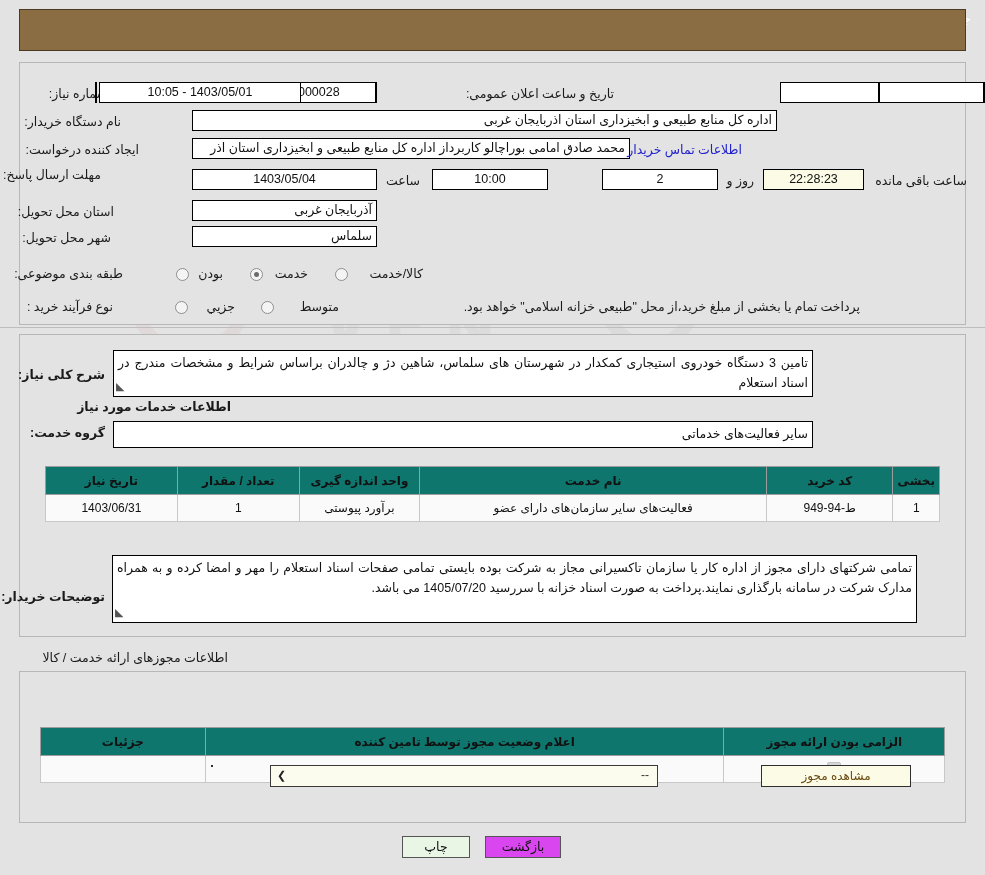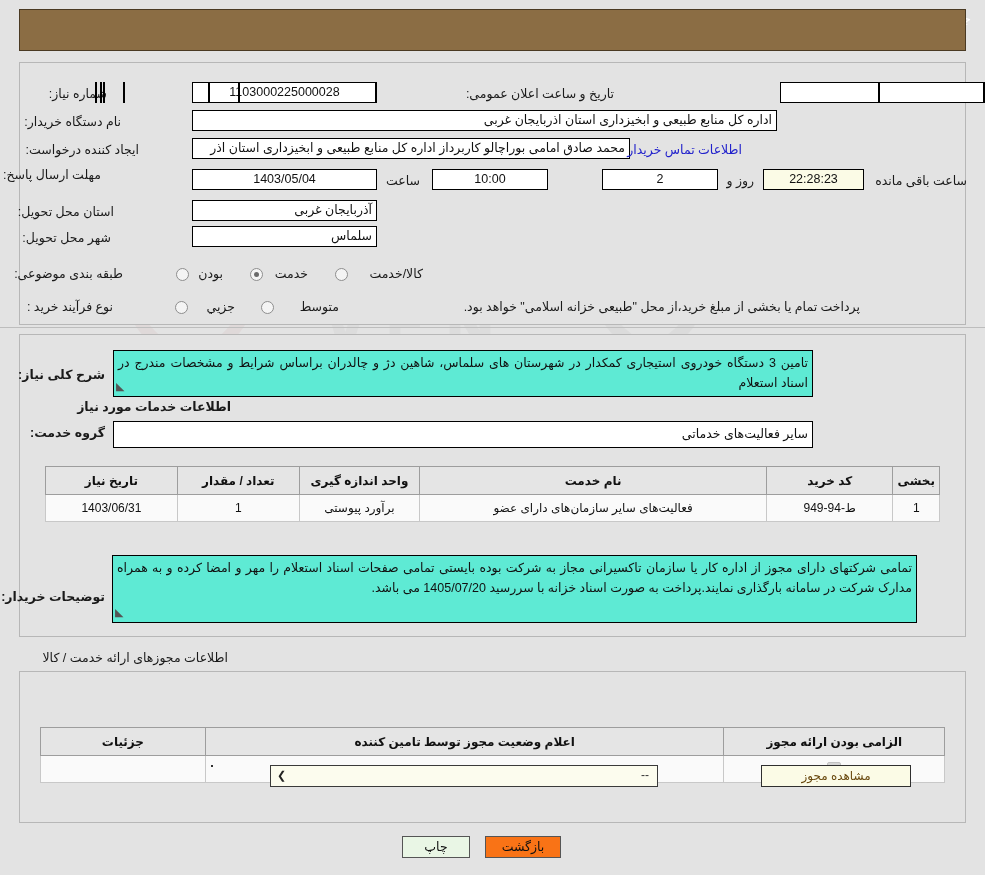--- a/index.html
+++ b/index.html
@@ -133,21 +133,21 @@
     position: absolute;
     top: 3px; left: 3px;
     width: 5px; height: 5px;
     border-radius: 50%;
     background: #6a6a6a;
   }
 
   
   .ta {
     position: absolute;
-    background: #5eead4;
+    background: #ffffff;
     border: 1px solid #000000;
     box-sizing: border-box;
     font-size: 12.5px;
     color: #111;
     line-height: 20px;
     padding: 2px 4px 0 4px;
     text-align: justify;
     z-index: 3;
     overflow: hidden;
   }
@@ -162,21 +162,21 @@
   
   table.grid {
     position: absolute;
     border-collapse: collapse;
     font-size: 12px;
     z-index: 3;
     background: #fafafa;
     direction: rtl;
   }
   table.grid th {
-    background: #e5e5e5;
+    background: #0f766e;
     border: 1px solid #9d9d9d;
     font-weight: bold;
     color: #111;
     height: 27px;
     padding: 0 4px;
     text-align: center;
   }
   table.grid td {
     background: #fafafa;
     border: 1px solid #c8c8c8;
@@ -246,21 +246,21 @@
     height: 22px;
     border: 1px solid #555;
     font-size: 12.5px;
     text-align: center;
     line-height: 20px;
     cursor: pointer;
     z-index: 4;
     color: #111;
   }
   .btn-print { background: #e9f6e5; }
-  .btn-back  { background: #f97316; }
+  .btn-back  { background: #d946ef; }
 </style>
 </head>
 <body>
 
 <div id="page">
 
   <div class="watermark">
     <svg width="985" height="230" viewBox="0 0 985 230" xmlns="http://www.w3.org/2000/svg">
       <g opacity="0.45">
         <path d="M130 25 L250 25 L250 95 Q250 145 190 170 Q130 145 130 95 Z" fill="none" stroke="#c9a0a0" stroke-width="12"></path>
@@ -292,20 +292,21 @@
   <div class="fld center" style="top:82px; right:745px; width:0;"></div>
   <div class="fld center" style="top:82px; right:860px; width:0;"></div>
   <div class="fld center" style="top:82px; left:780px; width:205px;"></div>
   <div class="fld center" style="top:82px; right:None;"></div>
   <div class="fld center" style="top:82px; right:775px; width:0;"></div>
   <div class="fld center" style="top:82px; right:0; width:0;"></div>
   <div class="fld center" style="top:82px; right:880px; width:0;"></div>
   <div class="fld center" style="top:82px; left:878px; width:0;"></div>
   <div class="fld center" style="top:82px; right:883px; width:0;"></div>
   <div class="fld center" style="top:82px; right:888px; width:0;"></div>
+  <div class="fld center" style="top:82px; left:99px; width:202px;">1403/05/01 - 10:05</div>
 
   <div class="lbl" style="top:114px; right:864px;">نام دستگاه خریدار:</div>
   <div class="fld right" style="top:110px; right:208px; width:585px;">اداره کل منابع طبیعی و ابخیزداری استان اذربایجان غربی</div>
 
   <div class="lbl" style="top:142px; right:846px;">ایجاد کننده درخواست:</div>
   <div class="fld right" style="top:138px; right:355px; width:438px;">محمد صادق امامی بوراچالو کاربرداز اداره کل منابع طبیعی و ابخیزداری استان اذر</div>
   <div class="link-blue" style="top:142px; right:243px;">اطلاعات تماس خریدار</div>
 
   <div class="lbl" style="top:168px; right:884px; line-height:15px; text-align:right;"><span>مهلت ارسال پاسخ: تا تاریخ:</span></div>
   <div class="fld center" style="top:169px; right:608px; width:185px;">1403/05/04</div>

